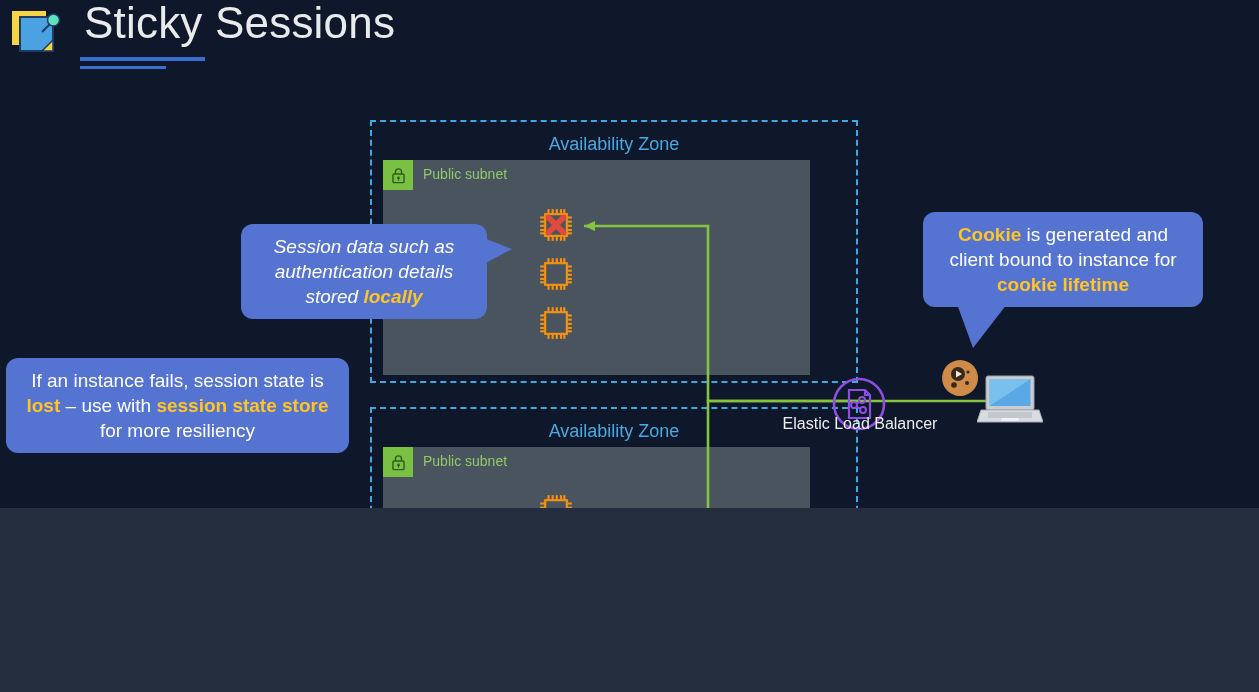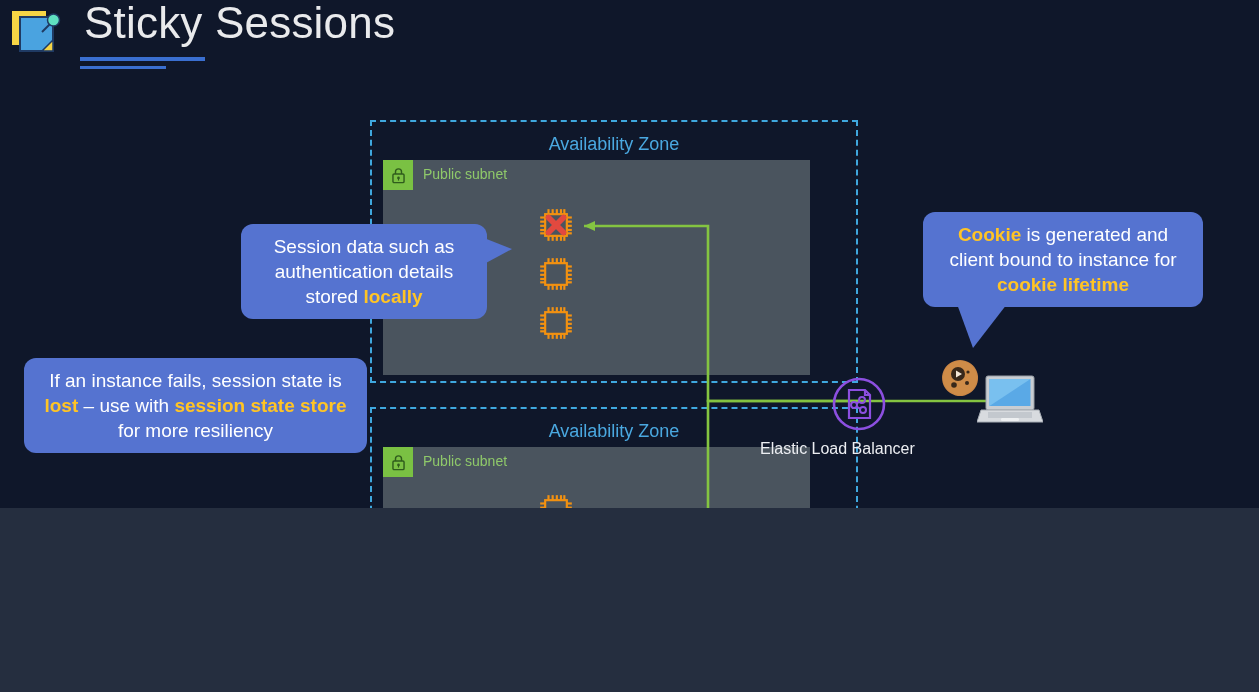--- a/index.html
+++ b/index.html
@@ -74,30 +74,30 @@
     color: #ffffff;
     text-align: center;
     font-size: 19px;
     line-height: 1.32;
     padding: 10px 16px;
     box-sizing: border-box;
   }
   .callout b { color: #ffc425; font-weight: bold; }
   .tail { position: absolute; width: 0; height: 0; }
 
-  #callout-session   { left: 241px; top: 224px; width: 246px; }
-  #callout-fail      { left: 24px;  top: 358px; width: 343px; }
+  #callout-session   { left: 241px; top: 224px; width: 246px; font-style: italic; }
+  #callout-fail      { left: 6px;  top: 358px; width: 343px; }
   #callout-cookie    { left: 923px; top: 212px; width: 280px; text-align: center; }
   #callout-directed  { left: 241px; top: 570px; width: 257px; }
 
   
   #elb-icon { position: absolute; left: 832px; top: 377px; width: 54px; height: 54px; }
   #elb-label {
-    position: absolute; left: 760px; top: 440px; width: 200px;
-    text-align: left; font-size: 16px; color: #eceef2;
+    position: absolute; left: 760px; top: 415px; width: 200px;
+    text-align: center; font-size: 16px; color: #eceef2;
   }
 
   
   #cookie-icon { position: absolute; left: 940px; top: 358px; width: 40px; height: 40px; }
   #laptop-icon { position: absolute; left: 977px; top: 372px; width: 66px; height: 60px; }
 
   
   #brand-logo { position: absolute; left: 1040px; top: 635px; width: 255px; height: 55px; }
 </style>
 </head>

